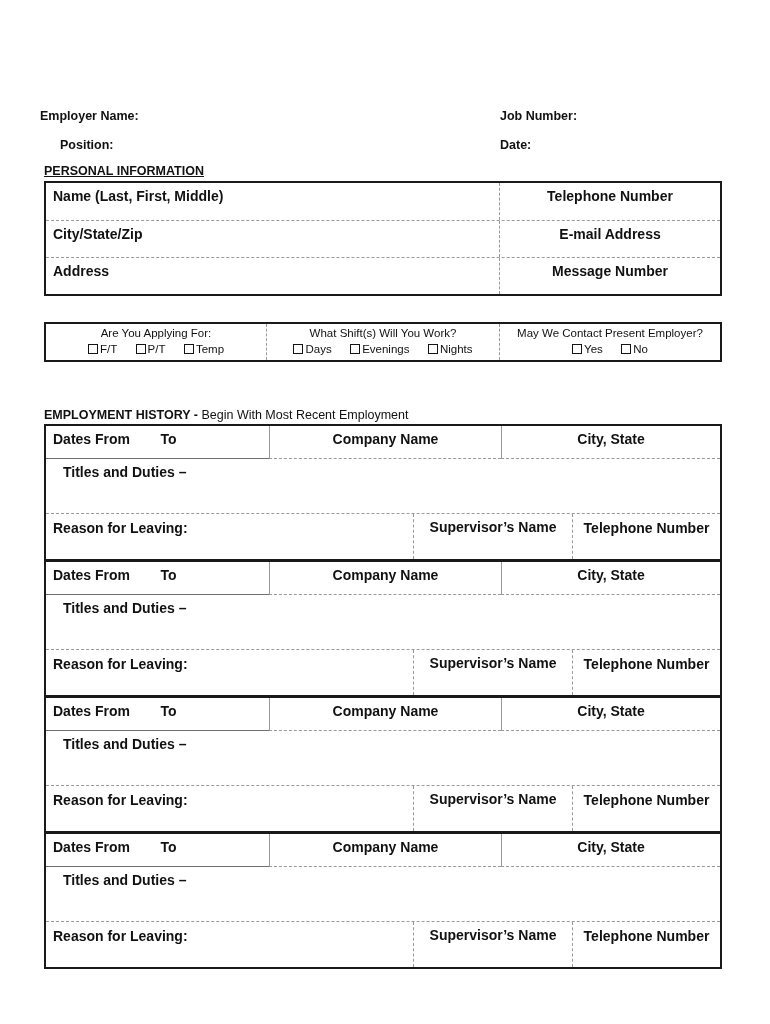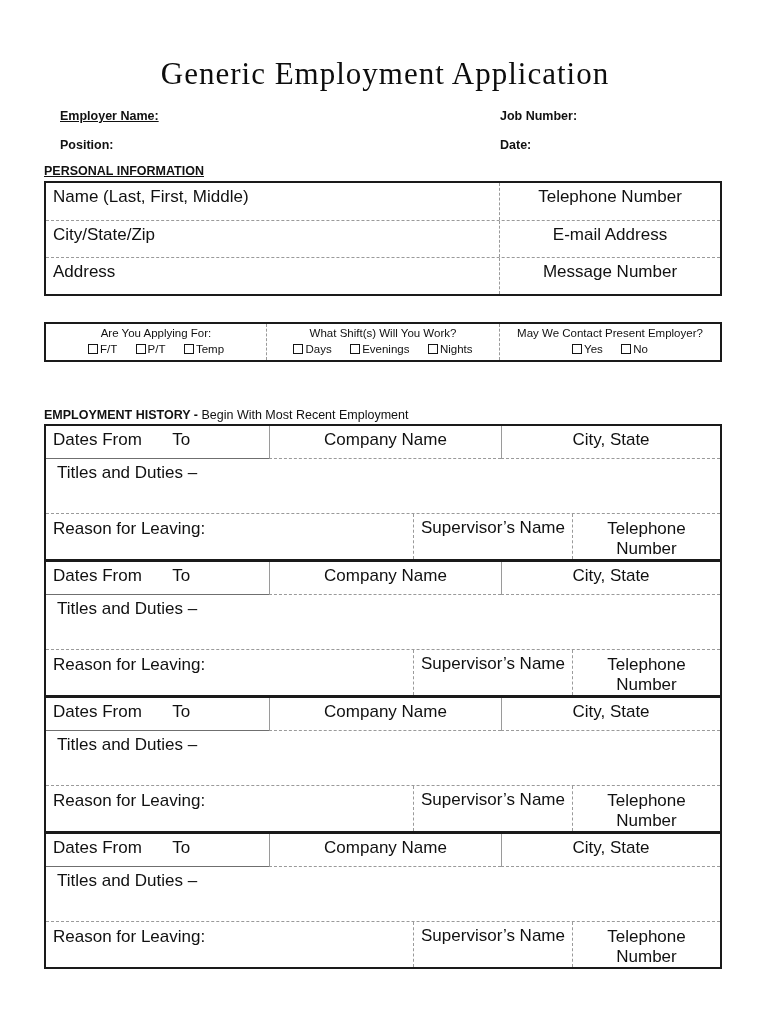--- a/index.html
+++ b/index.html
@@ -15,40 +15,40 @@
 
   
   .doc-title {
     position: absolute; top: 56px; left: 0; width: 100%;
     text-align: center;
     font-family: "Liberation Serif", "DejaVu Serif", serif;
     font-size: 31px; font-weight: 400; letter-spacing: 1px;
     color: #0d0d0d;
   }
   .hlabel { position: absolute; font-size: 12.5px; font-weight: bold; }
-  .lbl-employer { left: 60px; top: 109px; text-decoration: underline; }
+  .lbl-employer { left: 40px; top: 109px; }
   .lbl-job      { left: 500px; top: 109px; }
   .lbl-position { left: 60px; top: 138px; }
   .lbl-date     { left: 500px; top: 138px; }
 
   
   .section-title {
     position: absolute; left: 44px;
     font-size: 12.5px; font-weight: bold;
   }
   .pi-title { top: 164px; text-decoration: underline; }
   .eh-title { top: 408px; }
   .eh-title .sub { font-weight: normal; }
 
   
   .ftable {
     position: absolute; left: 44px; width: 678px;
     border: 2px solid #1a1a1a; background: #fff;
   }
-  .cell-label { font-size: 17px; font-weight: normal; }
+  .cell-label { font-size: 14px; font-weight: bold; }
 
   
   .pi-table { top: 181px; }
   .pi-row { display: flex; height: 37px; }
   .pi-row + .pi-row { border-top: 1px dashed #9a9a9a; }
   .pi-left  { width: 453px; padding: 4px 7px; }
   .pi-right { flex: 1; border-left: 1px dashed #9a9a9a; padding: 4px 6px; text-align: center; }
 
   
   .auth-table { top: 322px; }
@@ -76,32 +76,31 @@
   }
 
   
   .eh-table { top: 424px; }
   .eh-block + .eh-block { border-top: 3px solid #1a1a1a; }
   .eh-r1 { display: flex; height: 33px; }
   .eh-r1-c1 { width: 223px; padding: 4px 7px; border-bottom: 1px solid #6f6f6f; }
   .eh-r1-c2 { width: 232px; border-left: 1px solid #9a9a9a; border-bottom: 1px dashed #9a9a9a; text-align: center; padding: 4px 4px; }
   .eh-r1-c3 { flex: 1; border-left: 1px solid #9a9a9a; border-bottom: 1px dashed #9a9a9a; text-align: center; padding: 4px 4px; }
   .eh-r1-c1 .to-label { margin-left: 26px; }
-  .eh-r2 { height: 54px; padding: 4px 11px; }
+  .eh-r2 { height: 54px; padding: 4px 17px; }
   .eh-r3 { display: flex; height: 46px; border-top: 1px dashed #9a9a9a; }
   .eh-r3-c1 { width: 367px; padding: 5px 7px; }
   .eh-r3-c2 { width: 159px; border-left: 1px dashed #9a9a9a; text-align: center; padding: 4px 4px; }
   .eh-r3-c3 { flex: 1; border-left: 1px dashed #9a9a9a; text-align: center; padding: 5px 4px; }
 </style>
 </head>
 <body>
 
 <div class="page">
 
-  <div class="doc-title">Generic Employment Application</div>
 
   <span class="hlabel lbl-employer">Employer Name:</span>
   <span class="hlabel lbl-job">Job Number:</span>
   <span class="hlabel lbl-position">Position:</span>
   <span class="hlabel lbl-date">Date:</span>
 
   <div class="section-title pi-title">PERSONAL INFORMATION</div>
 
   <div class="ftable pi-table">
     <div class="pi-row">

